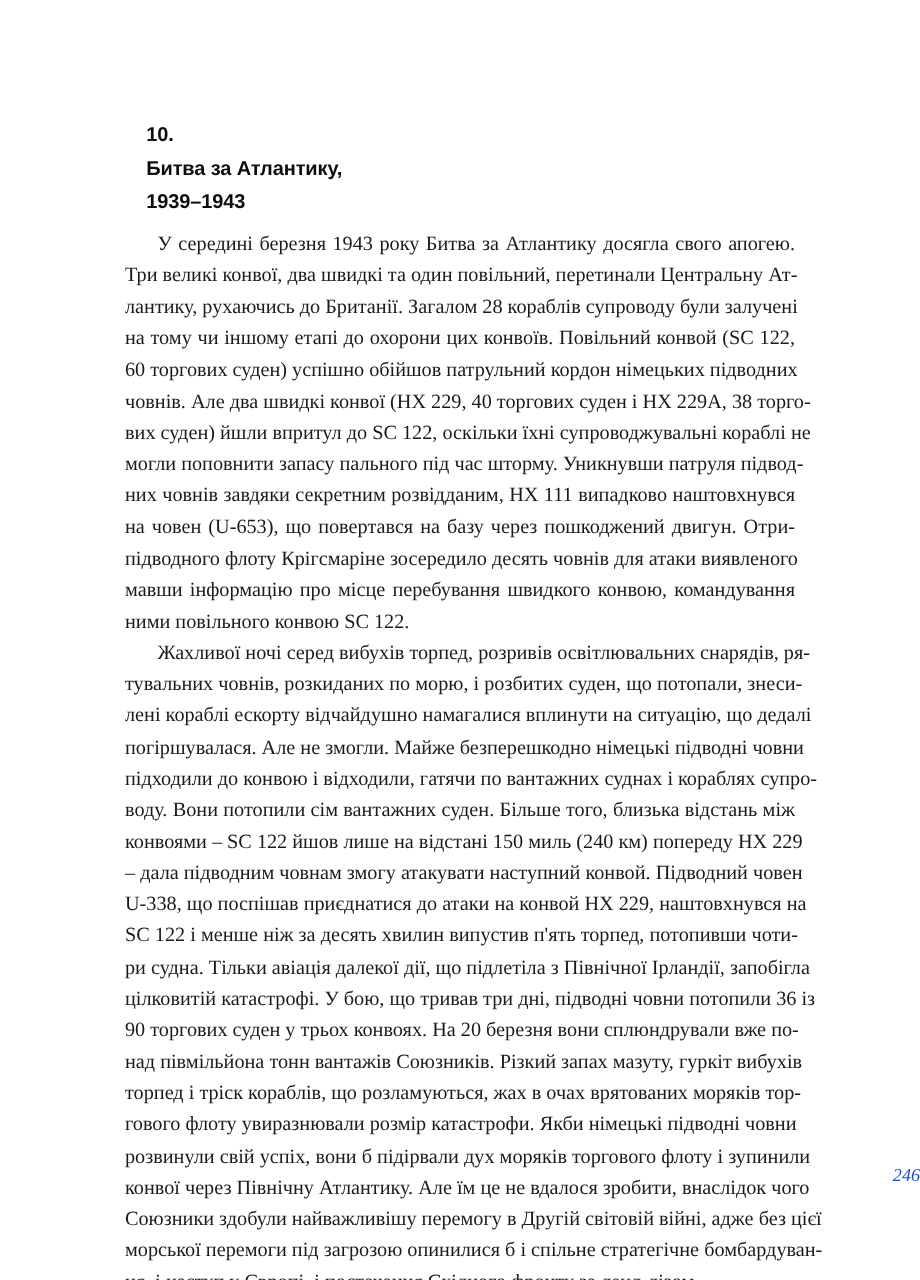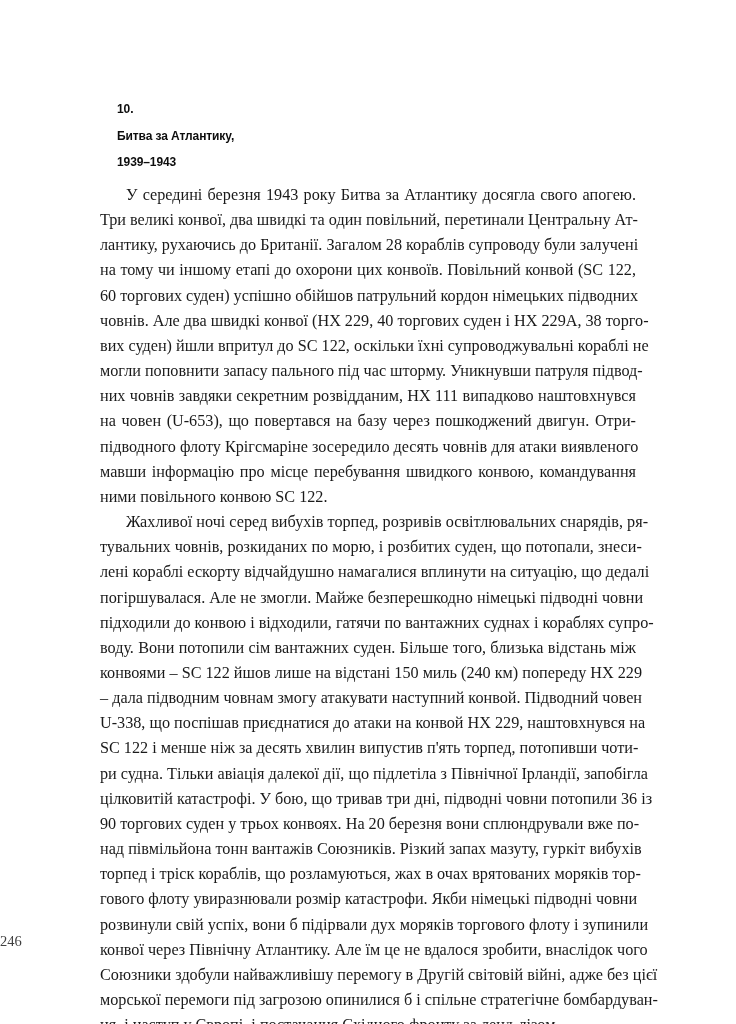--- a/index.html
+++ b/index.html
@@ -19,21 +19,21 @@
   }
 
   
   .chapter-heading {
     position: absolute;
     left: 117px;
     top: 96px;
     width: 420px;
     font-family: "Liberation Sans", sans-serif;
     font-weight: bold;
-    font-size: 12px;
+    font-size: 16px;
     line-height: 26.5px;
     color: #0d0d0d;
     letter-spacing: -0.1px;
   }
   .chapter-heading .h-line {
     display: block;
     white-space: nowrap;
   }
 
   
@@ -71,24 +71,25 @@
   .ln.indent {
     text-indent: 26px;
   }
 
   
   .folio {
     position: absolute;
     left: 0;
     right: 0;
     top: 933px;
-    text-align: left;
+    text-align: right;
     font-family: "Liberation Serif", serif;
     font-size: 14.5px;
-    color: #404040;
+    color: #1d4ed8;
+    font-style: italic;
   }
 </style>
 </head>
 <body>
 
 <div class="page">
 
   <div class="chapter-heading">
     <span class="h-line">10.</span>
     <span class="h-line">Битва за Атлантику,</span>

